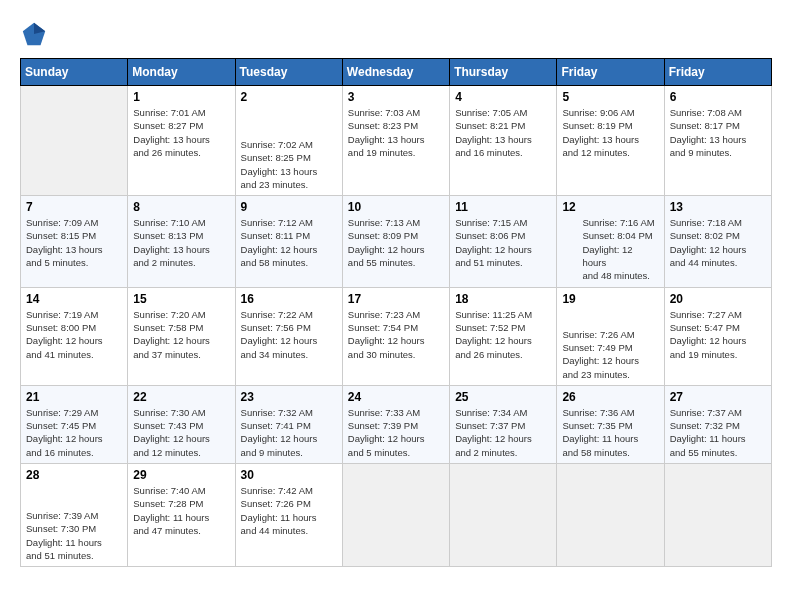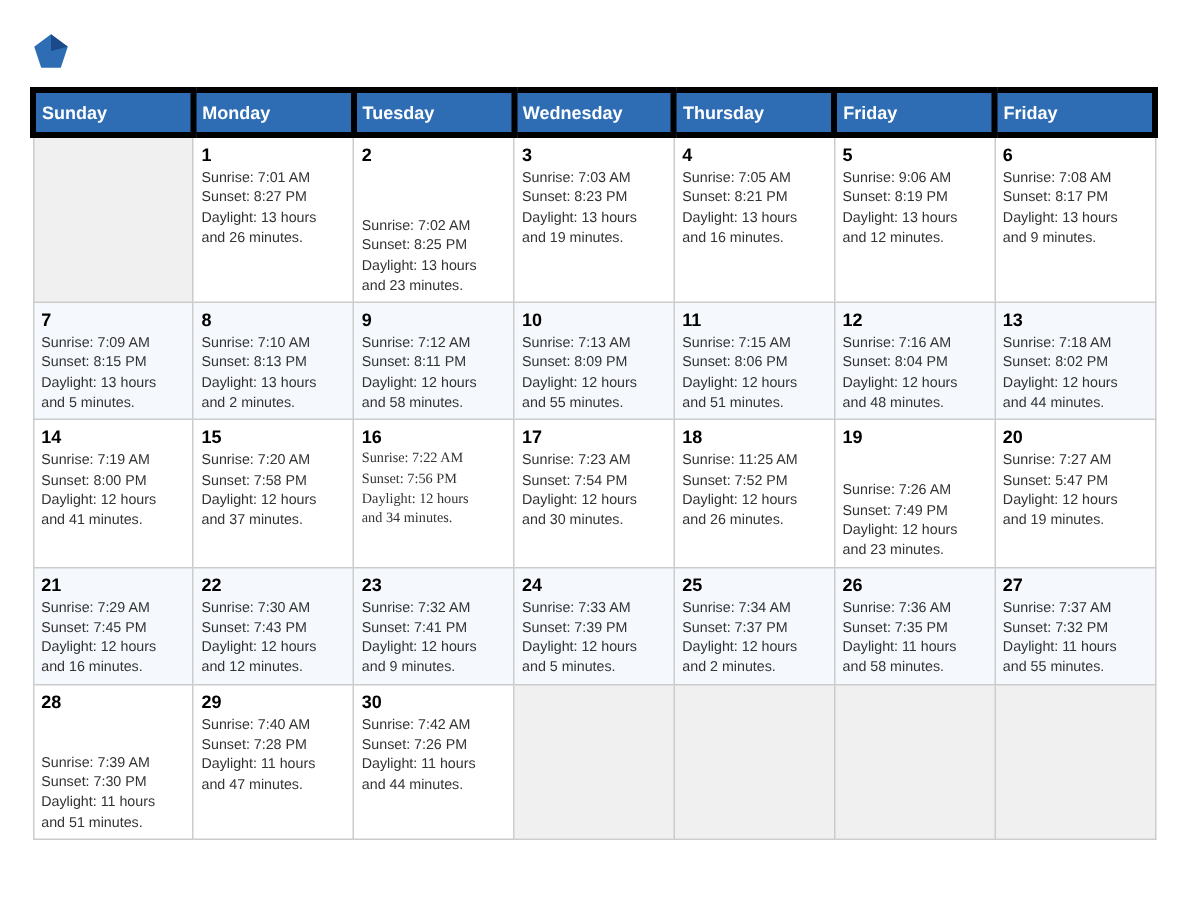--- a/index.html
+++ b/index.html
@@ -50,21 +50,21 @@
       width: 100%;
       border-collapse: collapse;
       font-size: 10.5px;
     }
     thead tr th {
       background-color: #2e6db4;
       color: #fff;
       padding: 6px 4px;
       text-align: left;
       font-size: 12px;
-      border: 4px solid #000000;
+      border: 1px solid #000000;
     }
     tbody tr td {
       border: 1px solid #ccc;
       vertical-align: top;
       padding: 4px 5px;
       min-height: 80px;
       width: calc(100% / 7);
     }
     .day-number {
       font-weight: bold;
@@ -199,21 +199,21 @@
         </td>
         <td>
           <span class="day-number">11</span>
           <div class="day-info" style="white-space: pre-line;">Sunrise: 7:15 AM
 Sunset: 8:06 PM
 Daylight: 12 hours
 and 51 minutes.</div>
         </td>
         <td>
           <span class="day-number">12</span>
-          <div class="day-info" style="white-space: pre-line;">Sunrise: 7:16 AM
+          <div class="day-info" style="white-space: pre-line; margin-left: 20px;">Sunrise: 7:16 AM
 Sunset: 8:04 PM
 Daylight: 12 hours
 and 48 minutes.</div>
         </td>
         <td>
           <span class="day-number">13</span>
           <div class="day-info" style="white-space: pre-line;">Sunrise: 7:18 AM
 Sunset: 8:02 PM
 Daylight: 12 hours
 and 44 minutes.</div>
@@ -229,21 +229,21 @@
         </td>
         <td>
           <span class="day-number">15</span>
           <div class="day-info" style="white-space: pre-line;">Sunrise: 7:20 AM
 Sunset: 7:58 PM
 Daylight: 12 hours
 and 37 minutes.</div>
         </td>
         <td>
           <span class="day-number">16</span>
-          <div class="day-info" style="white-space: pre-line; font-family: Liberation Serif, serif;">Sunrise: 7:22 AM
+          <div class="day-info" style="white-space: pre-line;">Sunrise: 7:22 AM
 Sunset: 7:56 PM
 Daylight: 12 hours
 and 34 minutes.</div>
         </td>
         <td>
           <span class="day-number">17</span>
           <div class="day-info" style="white-space: pre-line;">Sunrise: 7:23 AM
 Sunset: 7:54 PM
 Daylight: 12 hours
 and 30 minutes.</div>

